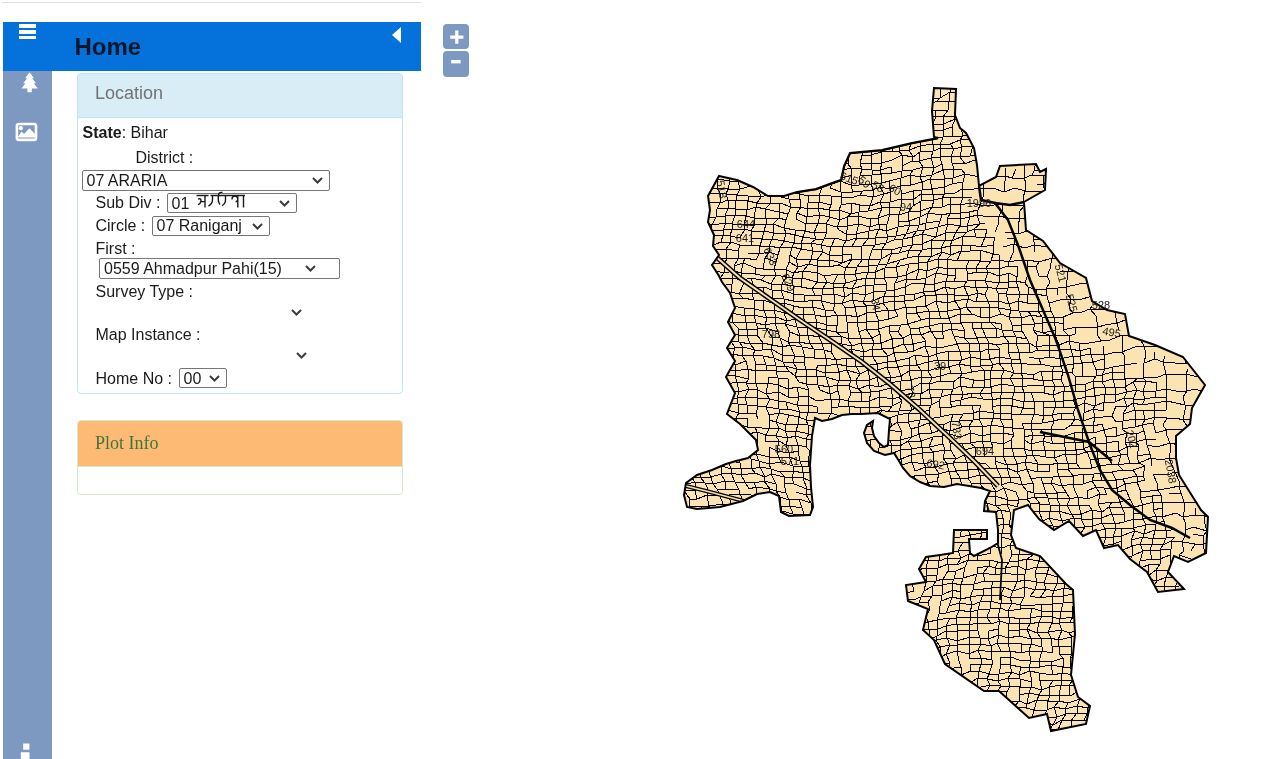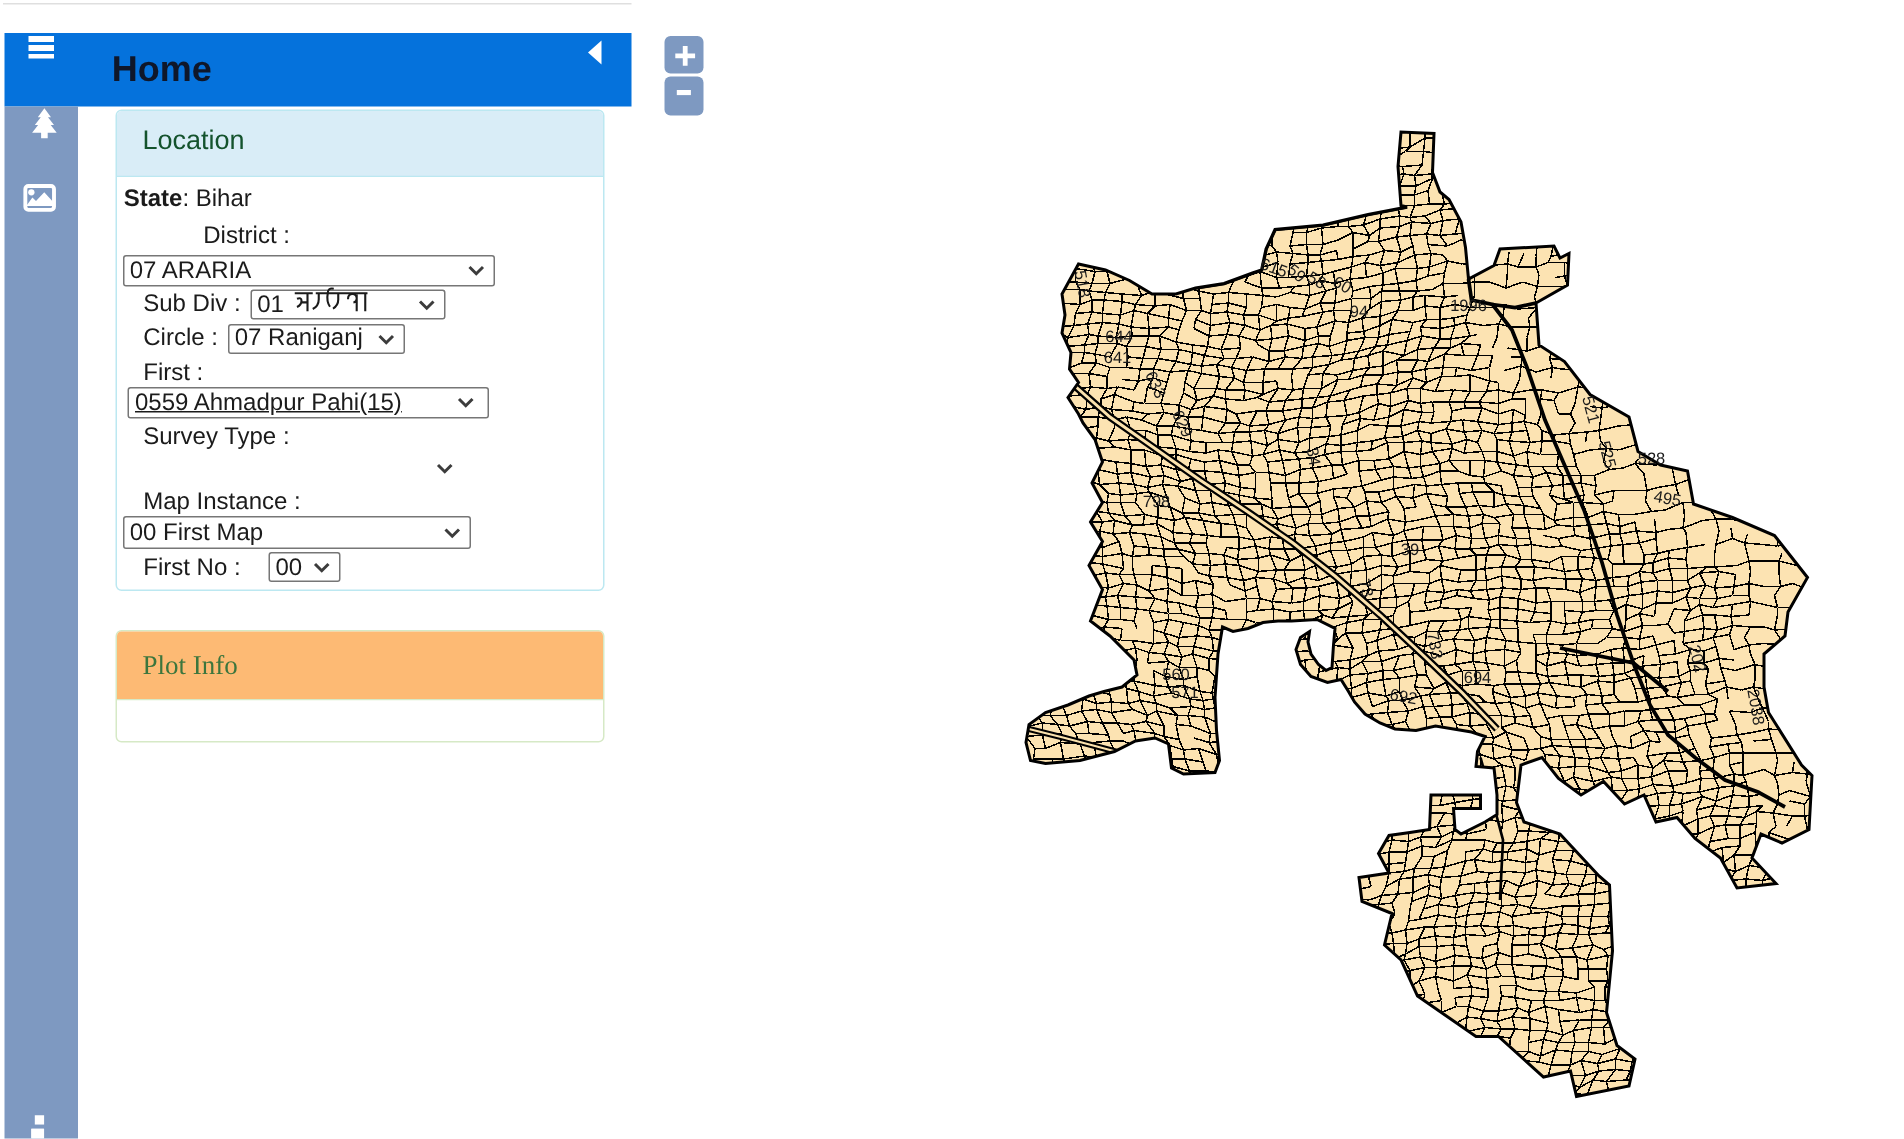--- a/index.html
+++ b/index.html
@@ -9,21 +9,21 @@
 #home{position:absolute;left:71.5px;top:13px;color:#0f172a;font-size:24px;line-height:24px;font-weight:bold;}
 #burger{position:absolute;left:15.5px;top:2.4px;width:17.3px;}
 #burger div{height:3.5px;background:#fff;margin-bottom:2.2px;}
 #tri{position:absolute;left:388.5px;top:4.5px;width:0;height:0;border-top:8px solid transparent;border-bottom:8px solid transparent;border-right:9px solid #fff;}
 #sidebar{left:3px;top:71px;width:49px;height:688px;background:#7e99c1;}
 #zoomp,#zoomm{left:443px;width:26px;height:25px;background:#7e99c1;border-radius:4px;}
 #zoomp{top:24px;}
 #zoomm{top:51px;height:26px;}
 .panel{left:77px;width:326px;border-radius:4px;background:#fff;font-size:16px;color:#1b1b1b;box-sizing:border-box;}
 #locpanel{top:73px;height:321px;border:1px solid #bce8f1;}
-#locpanel .hd{background:#d9edf7;color:#14532d;border-bottom:1px solid #bce8f1;text-align:center;}
+#locpanel .hd{background:#d9edf7;color:#737373;border-bottom:1px solid #bce8f1;text-align:center;}
 .hd{position:absolute;left:0;top:0;right:0;height:43px;border-radius:3px 3px 0 0;}
 .hd span{position:absolute;left:17px;top:10px;font-size:18px;line-height:18px;}
 #plotpanel{top:420px;height:75px;border:1px solid #d6e9c6;}
 #plotpanel .hd{background:#fdba74;color:#3c763d;border-bottom:1px solid #d6e9c6;height:45px;font-family:Liberation Serif, serif;}
 #plotpanel .hd span{top:13px;}
 .r{position:absolute;line-height:18px;white-space:nowrap;}
 select{font-family:"Liberation Sans",sans-serif;font-size:16px;color:#1b1b1b;
  border:1px solid #767676;border-radius:2px;background:#fff;padding:0 0 0 4px;margin:0;
  -webkit-appearance:none;appearance:none;box-sizing:border-box;}
 .sel{position:absolute;}
@@ -85,34 +85,33 @@
       <path d="M23.5 5.5 q0 -3.8 4 -3 M23.5 5.5 q-1 5.5 1.5 9 M30.5 5.5 v4.2 q0 4 -3.5 6"></path>
       <path d="M37 9.5 q0 -3.5 3 -3.5 q2.8 0 2.8 3.2 q0 2.2 -2.2 2.5 M42.8 6.2 V17.5 M48.5 5.5 V17.5"></path>
     </g>
   </svg>
   <div class="r" style="left:17.5px;top:143px;">Circle :</div>
   <select class="sel" style="left:73.5px;top:141.9px;width:118px;height:20px;"><option>07 Raniganj</option></select>
   <svg class="chev" style="left:172.5px;top:147.6px;" width="13" height="9">
       <path d="M2 2 L6.5 6.5 L11 2" stroke="#3c3c3c" stroke-width="2" fill="none"></path>
     </svg>
   <div class="r" style="left:17.5px;top:166px;">First :</div>
-  <select class="sel" style="left:7px;top:183.6px;width:241px;height:21.5px;text-decoration:underline;"><option>0559 Ahmadpur Pahi(15)</option></select>
+  <select class="sel" style="left:21px;top:183.6px;width:241px;height:21.5px;"><option>0559 Ahmadpur Pahi(15)</option></select>
   <svg class="chev" style="left:225.5px;top:190px;" width="13" height="9">
       <path d="M2 2 L6.5 6.5 L11 2" stroke="#3c3c3c" stroke-width="2" fill="none"></path>
     </svg>
   <div class="r" style="left:17.5px;top:209px;">Survey Type :</div>
   <svg class="chev" style="left:211.5px;top:233.9px;" width="13" height="9">
       <path d="M2 2 L6.5 6.5 L11 2" stroke="#3c3c3c" stroke-width="2" fill="none"></path>
     </svg>
   <div class="r" style="left:17.5px;top:252px;">Map Instance :</div>
-  <select class="sel" style="left:3.5px;top:270px;width:232px;height:22px;"><option>00 First Map</option></select>
   <svg class="chev" style="left:216.5px;top:276.7px;" width="13" height="9">
       <path d="M2 2 L6.5 6.5 L11 2" stroke="#3c3c3c" stroke-width="2" fill="none"></path>
     </svg>
-  <div class="r" style="left:17.5px;top:296px;">First No :</div>
+  <div class="r" style="left:17.5px;top:296px;">Home No :</div>
   <select class="sel" style="left:100.6px;top:293.8px;width:48px;height:20.5px;"><option>00</option></select>
   <svg class="chev" style="left:129.6px;top:299.8px;" width="13" height="9">
       <path d="M2 2 L6.5 6.5 L11 2" stroke="#3c3c3c" stroke-width="2" fill="none"></path>
     </svg>
 </div>
 <div class="abs panel" id="plotpanel">
   <div class="hd">
       <span>Plot Info</span>
     </div>
 </div>

